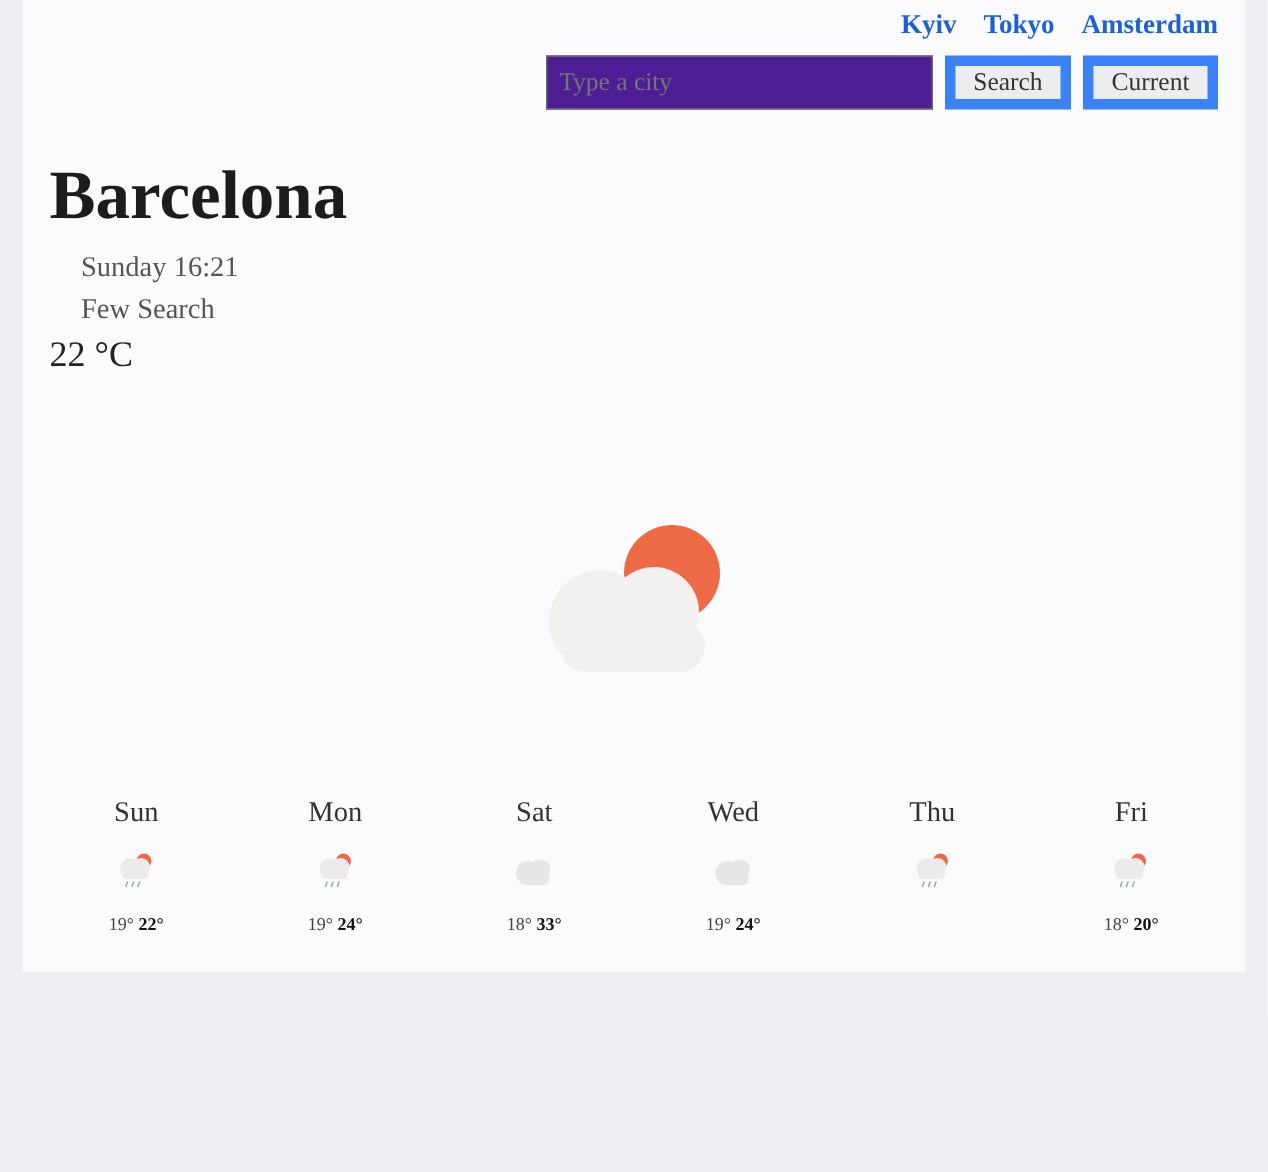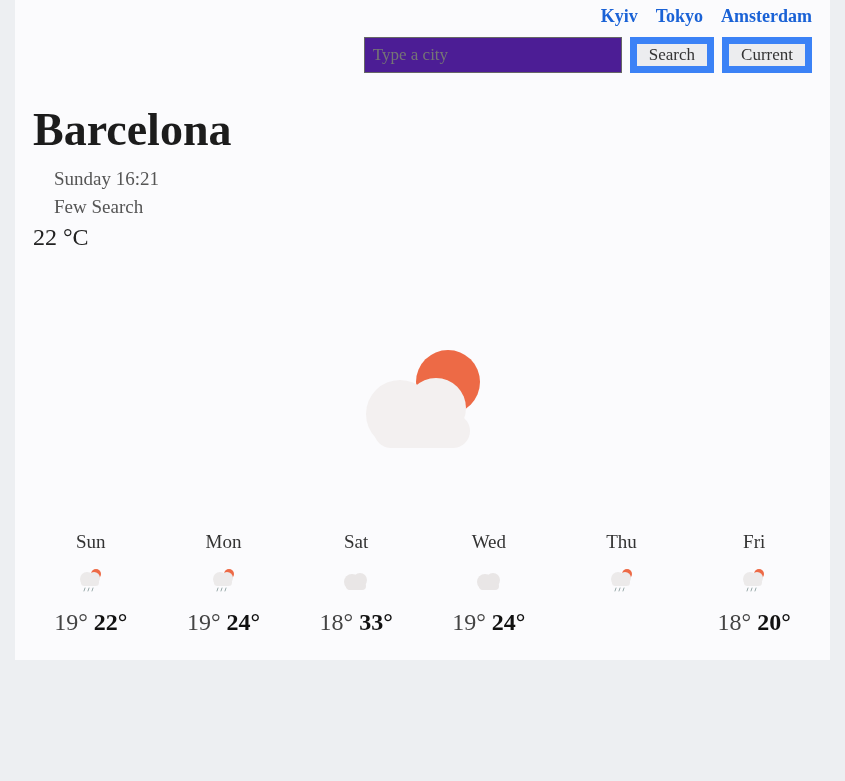--- a/index.html
+++ b/index.html
@@ -101,21 +101,21 @@
     margin-bottom: 10px;
   }
   .fday-icon {
     height: 36px;
     display: flex;
     justify-content: center;
     align-items: center;
     margin-bottom: 10px;
   }
   .fday-temps {
-    font-size: 24px;
+    font-size: 12px;
     color: #444;
   }
   .fday-temps .hi { font-weight: bold; color: #111; }
 </style>
 </head>
 <body>
 
 <div class="app">
 
   <div class="topbar">

